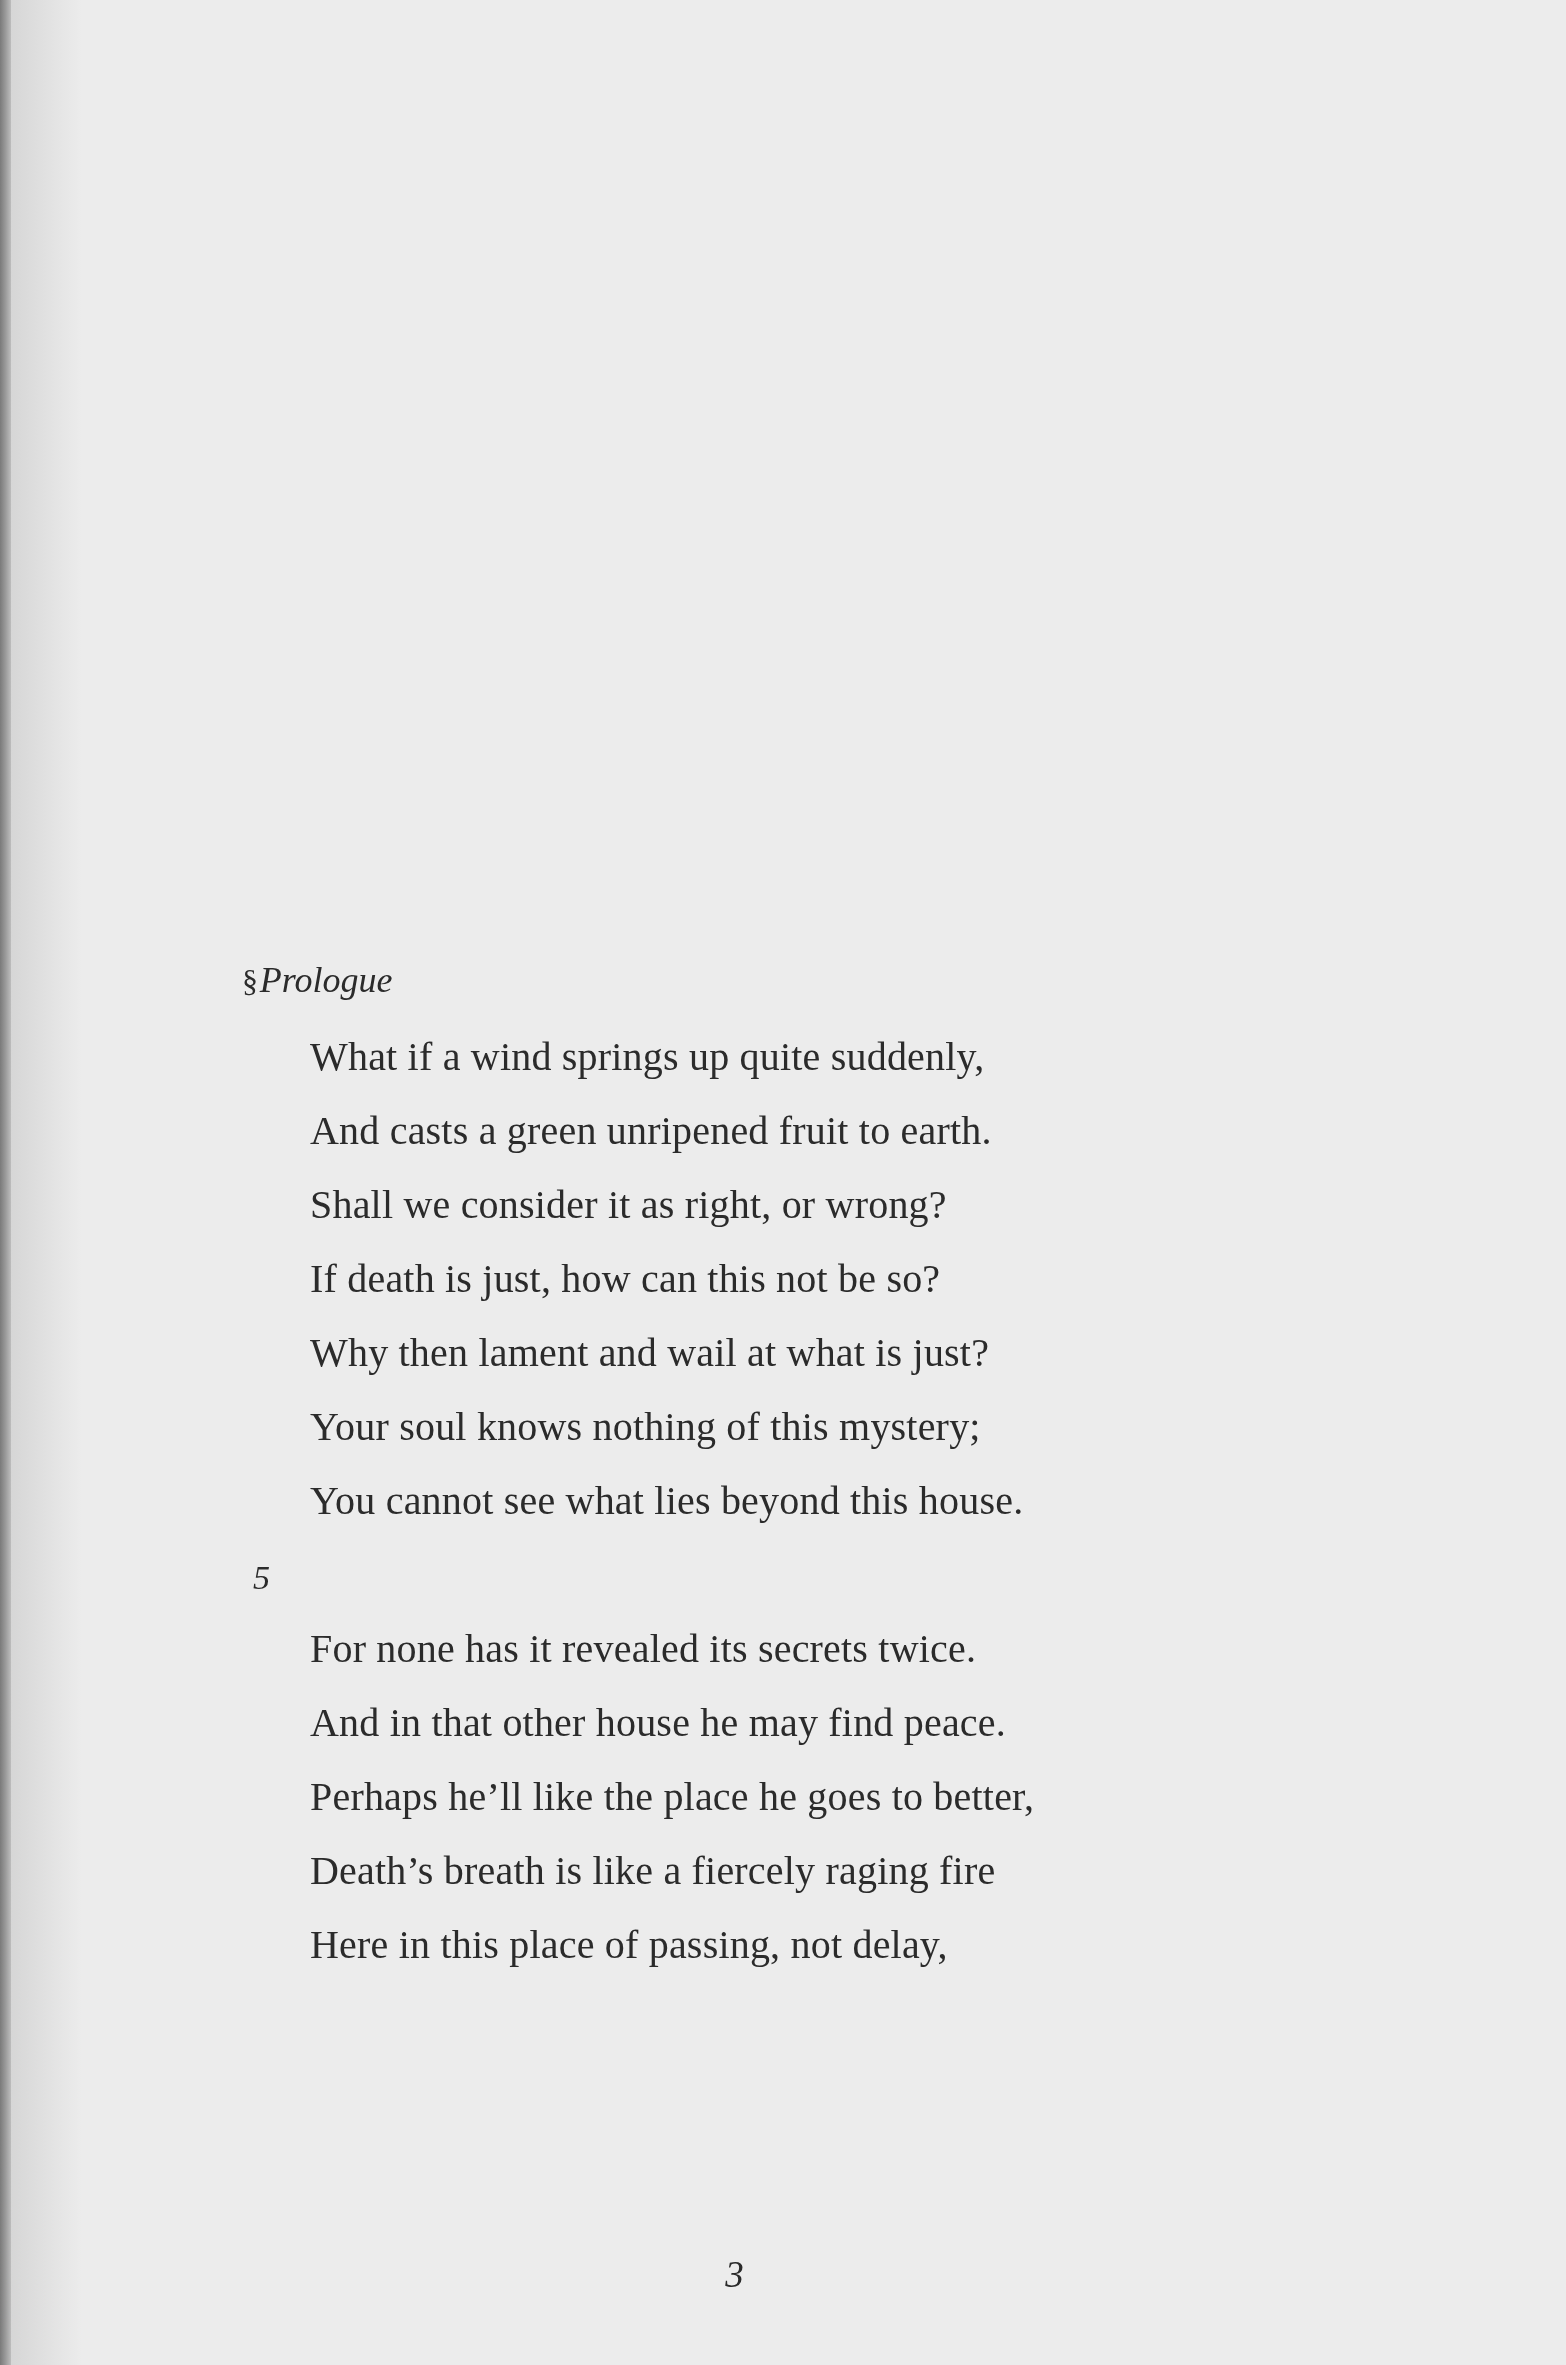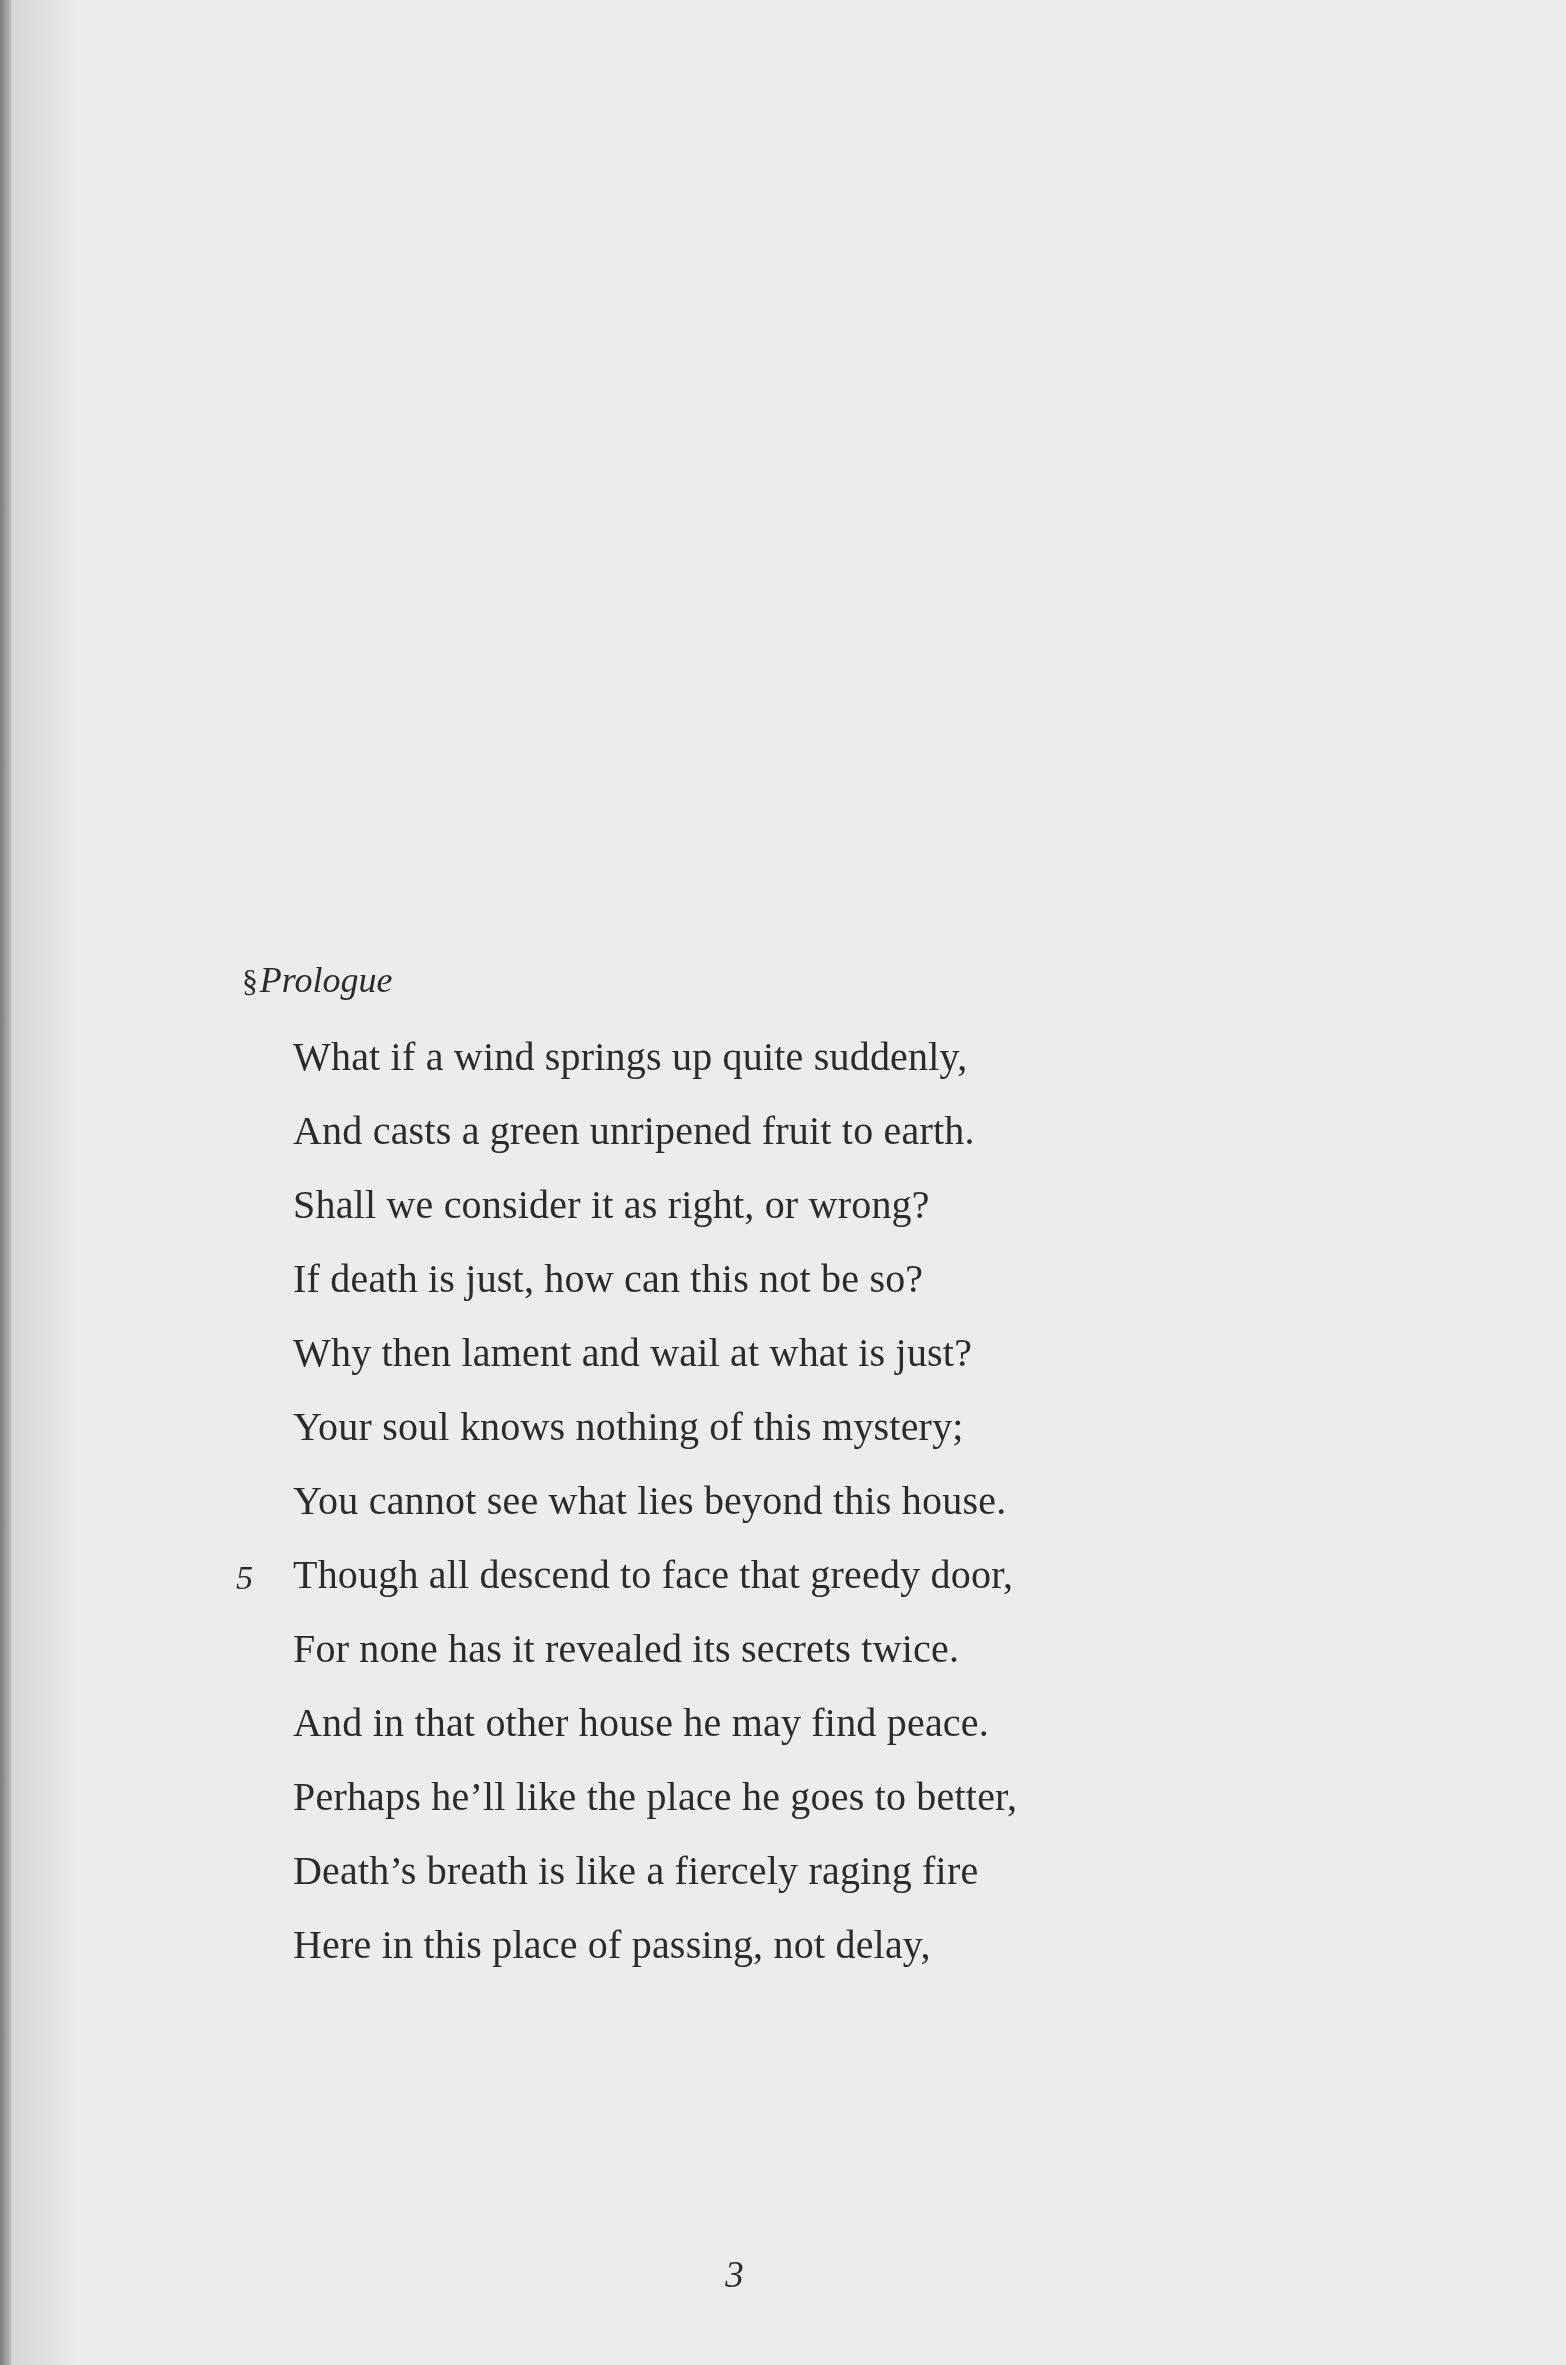--- a/index.html
+++ b/index.html
@@ -16,21 +16,21 @@
   .gutter-shade {
     position: absolute; left: 10.7px; top: 0; width: 71px; height: 2366px;
     background: linear-gradient(to right, #d6d6d6, rgba(236,236,236,0));
   }
   .heading {
     position: absolute; left: 242px; top: 958px;
     font-size: 36px; font-style: italic; line-height: 45px; white-space: nowrap;
   }
   .heading .sect { font-style: normal; font-size: 32px; margin-right: 1.8px; }
   .verse {
-    position: absolute; left: 293px; top: 1034px;
+    position: absolute; left: 310px; top: 1034px;
   }
   .line {
     position: relative; height: 74px; font-size: 40px; line-height: 45px;
     white-space: nowrap; letter-spacing: 0.2px;
   }
   .num {
     position: absolute; left: -57px; top: 2.7px; font-style: italic; font-size: 34px;
   }
   .page-num {
     position: absolute; left: 0; width: 1469px; text-align: center;
@@ -48,21 +48,21 @@
 </div>
 
 <div class="verse">
   <div class="line"><span class="num"></span><span>What if a wind springs up quite suddenly,</span></div>
   <div class="line"><span class="num"></span><span>And casts a green unripened fruit to earth.</span></div>
   <div class="line"><span class="num"></span><span>Shall we consider it as right, or wrong?</span></div>
   <div class="line"><span class="num"></span><span>If death is just, how can this not be so?</span></div>
   <div class="line"><span class="num"></span><span>Why then lament and wail at what is just?</span></div>
   <div class="line"><span class="num"></span><span>Your soul knows nothing of this mystery;</span></div>
   <div class="line"><span class="num"></span><span>You cannot see what lies beyond this house.</span></div>
-  <div class="line"><span class="num">5</span><span>Though all descend to face that greedy door,</span></div>
+  <div class="line"><span class="num">5</span></div>
   <div class="line"><span class="num"></span><span>For none has it revealed its secrets twice.</span></div>
   <div class="line"><span class="num"></span><span>And in that other house he may find peace.</span></div>
   <div class="line"><span class="num"></span><span>Perhaps he’ll like the place he goes to better,</span></div>
   <div class="line"><span class="num"></span><span>Death’s breath is like a fiercely raging fire</span></div>
   <div class="line"><span class="num"></span><span>Here in this place of passing, not delay,</span></div>
 </div>
 
 <div class="page-num">3</div>
 
 

